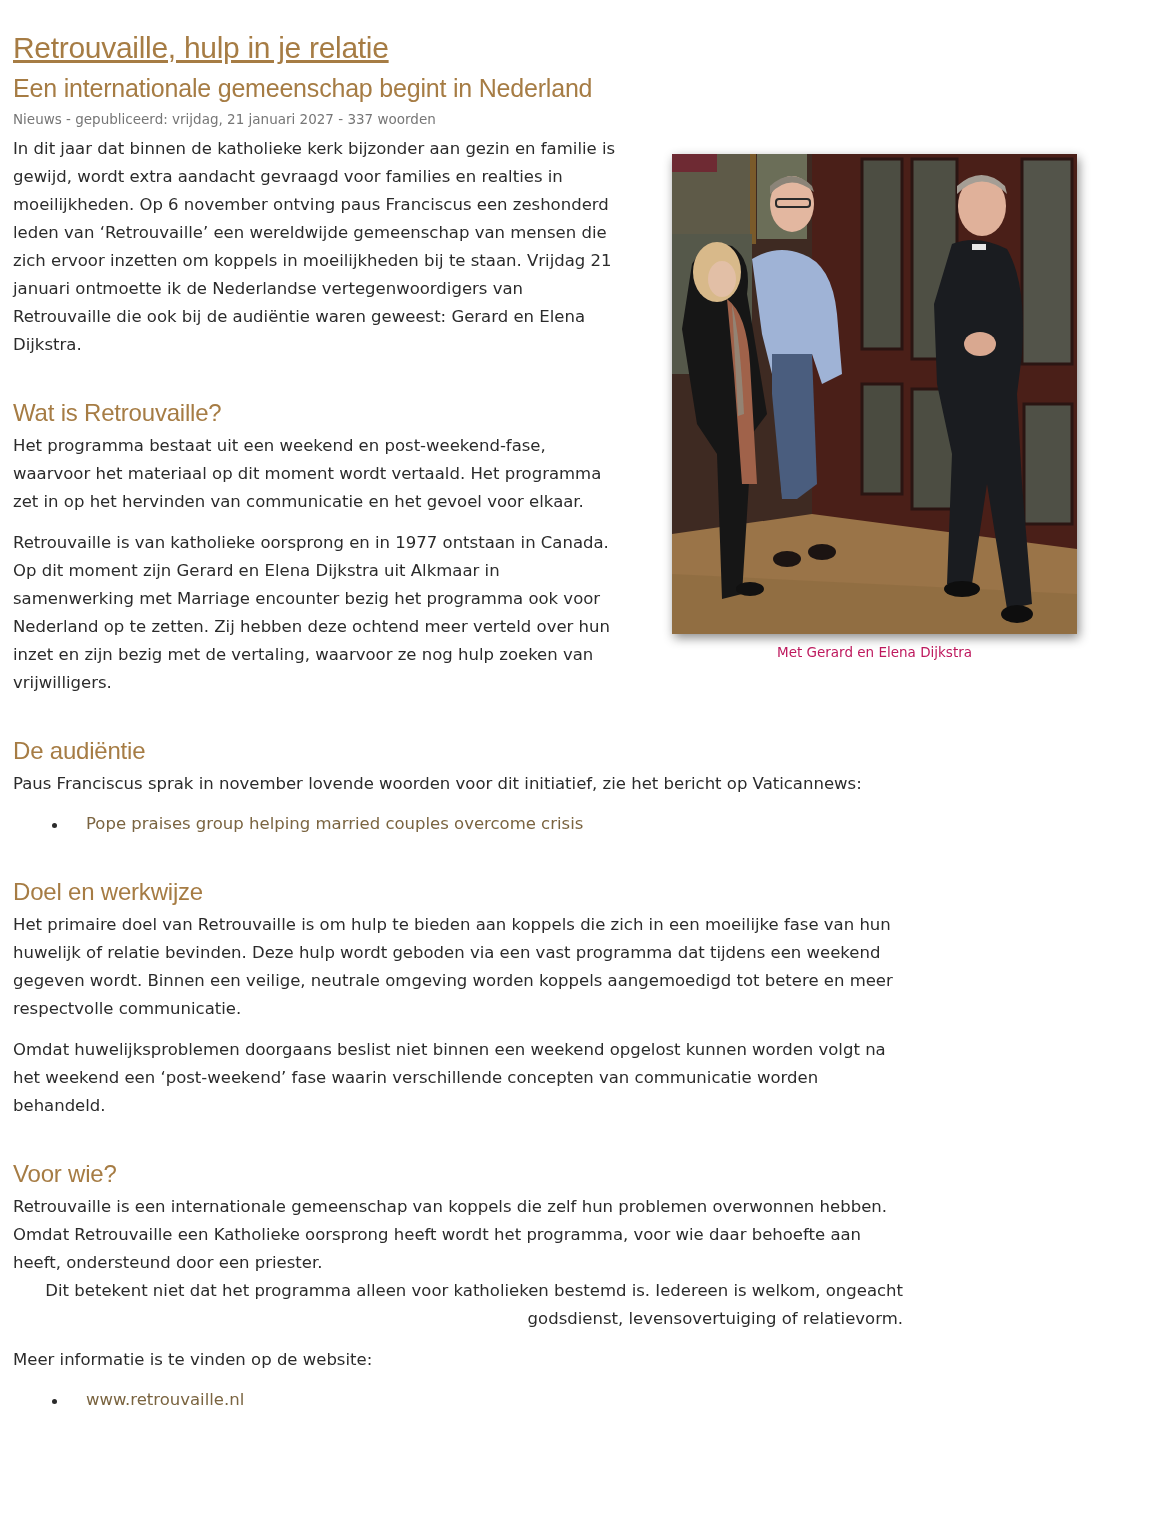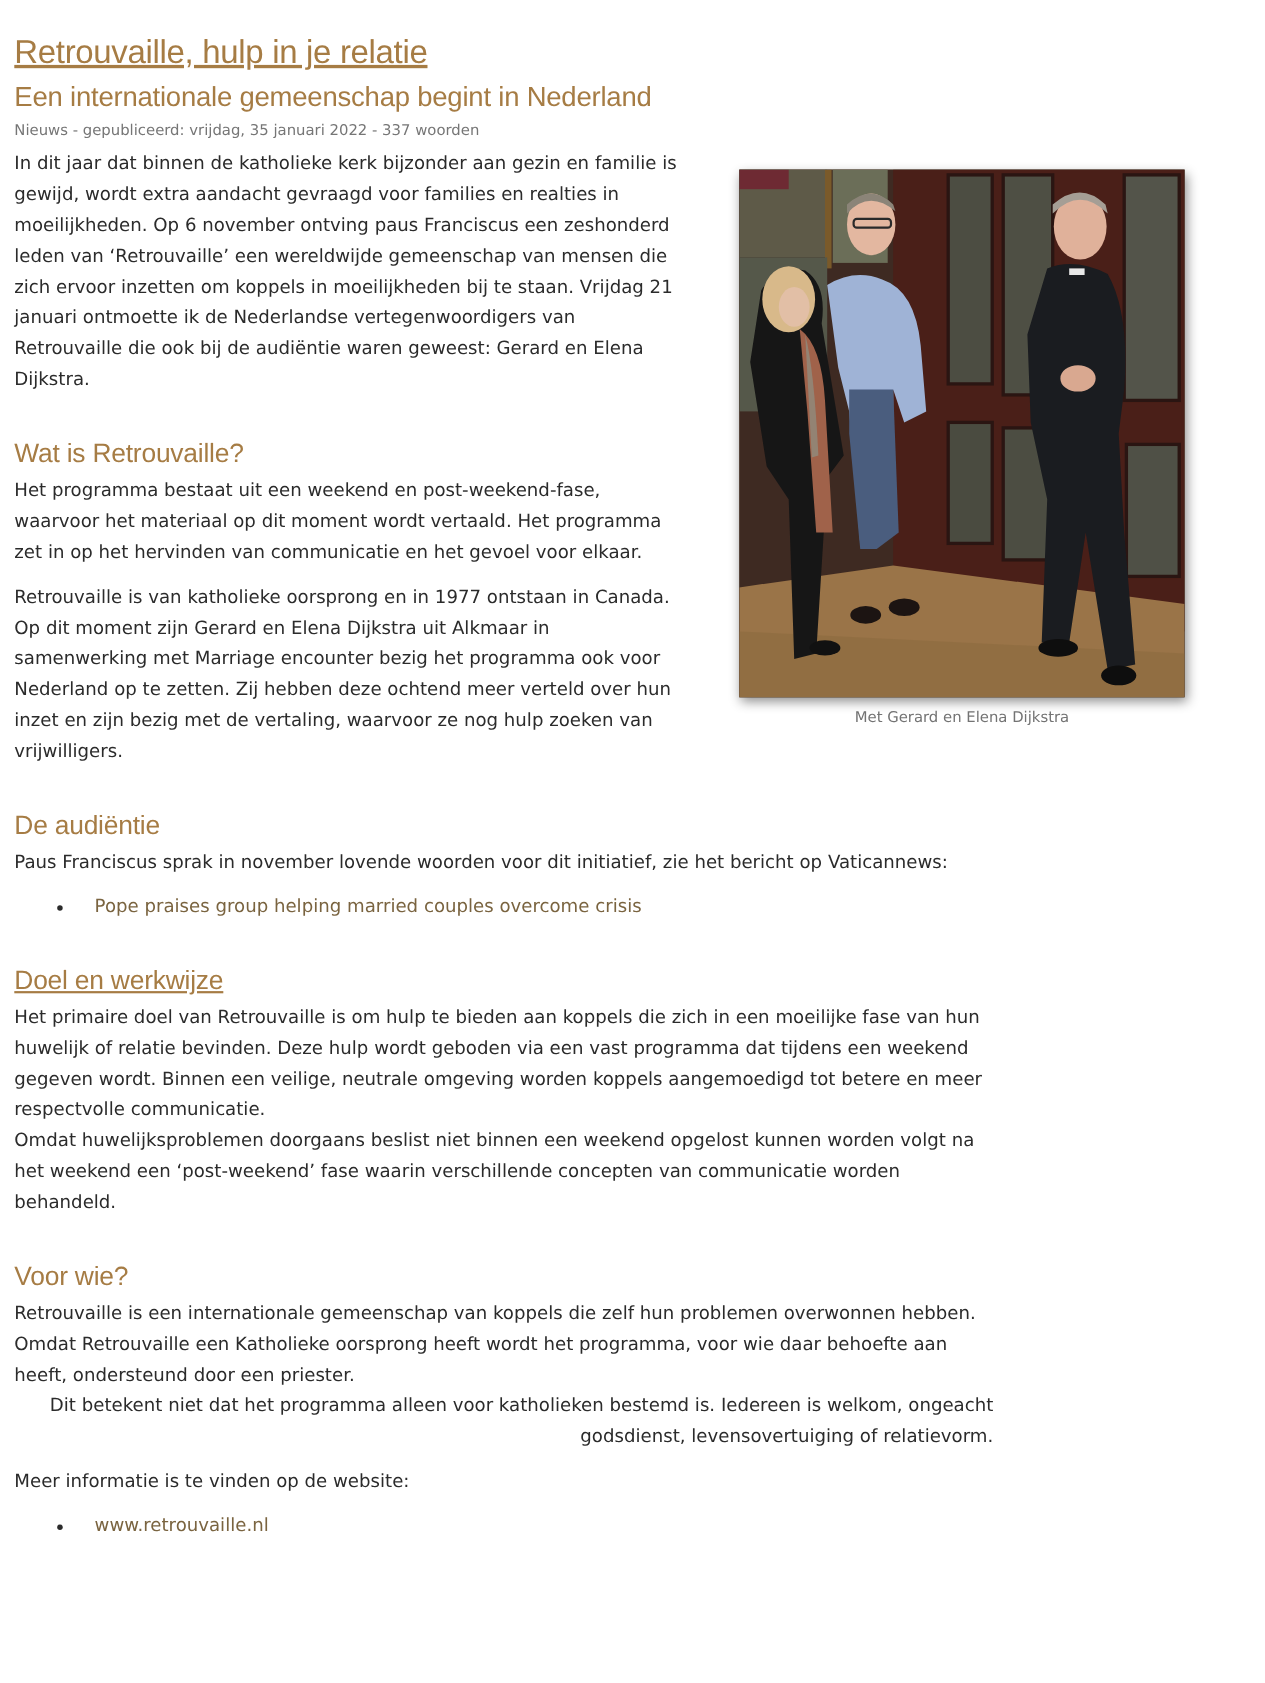--- a/index.html
+++ b/index.html
@@ -102,49 +102,49 @@
       position: relative;
       overflow: hidden;
       box-shadow: 2px 4px 10px rgba(0,0,0,0.45);
       background: #5a4a3a;
     }
     .caption {
       margin-top: 9px;
       text-align: center;
       font-size: 13.5px;
       line-height: 18px;
-      color: #737373;
+      color: #be185d;
     }
     svg.photo-svg { display: block; }
   </style>
 </head>
 <body>
 
 <div class="article">
   <h1 class="title">Retrouvaille, hulp in je relatie</h1>
   <h2 class="subtitle">Een internationale gemeenschap begint in Nederland</h2>
-  <div class="meta">Nieuws - gepubliceerd: vrijdag, 35 januari 2022 - 337 woorden</div>
+  <div class="meta">Nieuws - gepubliceerd: vrijdag, 21 januari 2027 - 337 woorden</div>
 
   <p class="narrow" style="margin-top:6px;">In dit jaar dat binnen de katholieke kerk bijzonder aan gezin en familie is gewijd, wordt extra aandacht gevraagd voor families en realties in moeilijkheden. Op 6 november ontving paus Franciscus een zeshonderd leden van ‘Retrouvaille’ een wereldwijde gemeen­schap van mensen die zich ervoor inzetten om koppels in moeilijk­heden bij te staan. Vrijdag 21 januari ontmoette ik de Nederlandse vertegenwoordigers van Retrouvaille die ook bij de audiëntie waren geweest: Gerard en Elena Dijkstra.</p>
 
   <h3 class="section" style="margin-top:38px;">Wat is Retrouvaille?</h3>
   <p class="narrow" style="margin-top:3px;">Het programma bestaat uit een weekend en post-weekend-fase, waarvoor het materiaal op dit moment wordt vertaald. Het pro­gramma zet in op het hervinden van communicatie en het gevoel voor elkaar.</p>
   <p class="narrow" style="margin-top:13px;">Retrouvaille is van katholieke oorsprong en in 1977 ontstaan in Canada. Op dit moment zijn Gerard en Elena Dijkstra uit Alkmaar in samenwerking met Marriage encounter bezig het programma ook voor Nederland op te zetten. Zij hebben deze ochtend meer verteld over hun inzet en zijn bezig met de vertaling, waarvoor ze nog hulp zoeken van vrijwilligers.</p>
 
   <h3 class="section" style="margin-top:38px;">De audiëntie</h3>
   <p class="wide" style="margin-top:3px;">Paus Franciscus sprak in november lovende woorden voor dit initiatief, zie het bericht op Vaticannews:</p>
   <ul class="links">
     <li>
       <a class="link" href="#">Pope praises group helping married couples overcome crisis</a>
     </li>
   </ul>
 
-  <h3 class="section" style="margin-top:38px;text-decoration:underline;">Doel en werkwijze</h3>
+  <h3 class="section" style="margin-top:38px;">Doel en werkwijze</h3>
   <p class="wide" style="margin-top:3px;">Het primaire doel van Retrouvaille is om hulp te bieden aan koppels die zich in een moeilijke fase van hun huwelijk of relatie bevinden. Deze hulp wordt geboden via een vast programma dat tijdens een weekend gegeven wordt. Binnen een veilige, neutrale omgeving worden koppels aangemoedigd tot betere en meer respectvolle communicatie.</p>
-  <p class="wide" style="">Omdat huwelijksproblemen doorgaans beslist niet binnen een weekend opgelost kunnen worden volgt na het weekend een ‘post-weekend’ fase waarin verschillende concepten van communicatie worden behandeld.</p>
+  <p class="wide" style="margin-top:13px;">Omdat huwelijksproblemen doorgaans beslist niet binnen een weekend opgelost kunnen worden volgt na het weekend een ‘post-weekend’ fase waarin verschillende concepten van communicatie worden behandeld.</p>
 
   <h3 class="section" style="margin-top:38px;">Voor wie?</h3>
   <p class="wide" style="margin-top:3px;">Retrouvaille is een internationale gemeenschap van koppels die zelf hun problemen overwonnen hebben. Omdat Retrouvaille een Katholieke oorsprong heeft wordt het programma, voor wie daar behoefte aan heeft, ondersteund door een priester.</p>
   <p class="wide" style="text-align:right;">Dit betekent niet dat het programma alleen voor katholieken bestemd is. Iedereen is welkom, ongeacht godsdienst, levensovertuiging of relatievorm.</p>
   <p class="wide" style="margin-top:13px;">Meer informatie is te vinden op de website:</p>
   <ul class="links">
     <li>
       <a class="link" href="#">www.retrouvaille.nl</a>
     </li>
   </ul>

